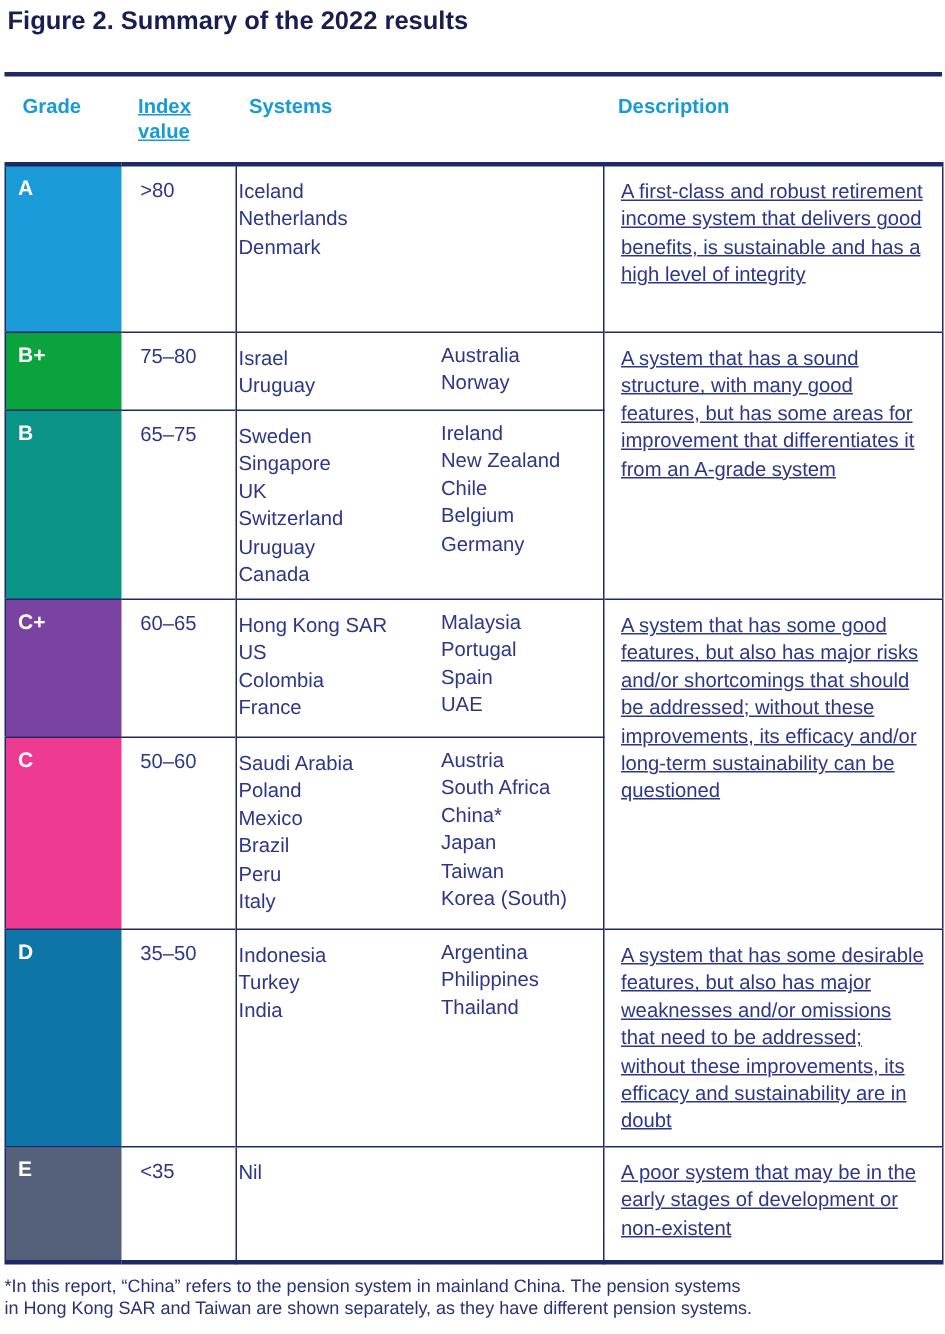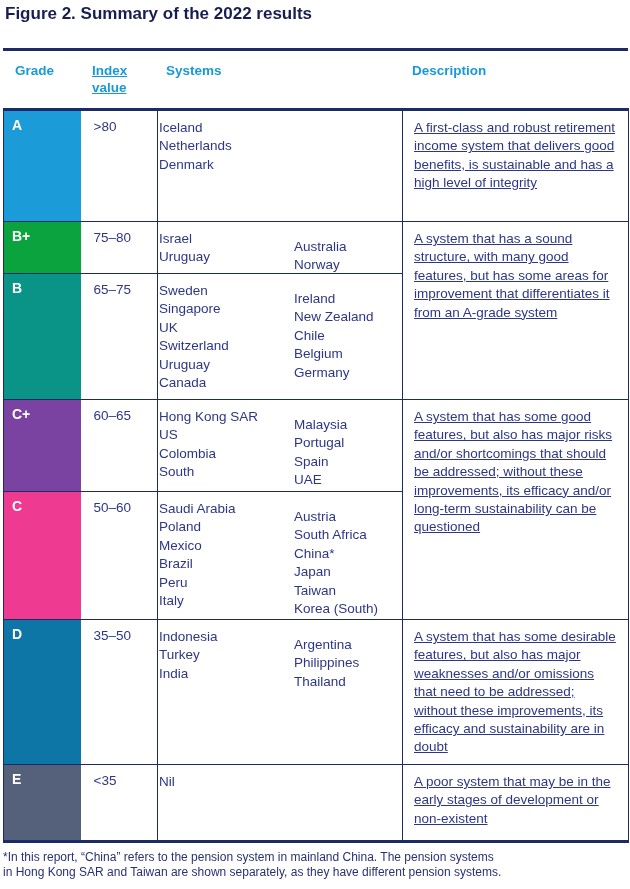--- a/index.html
+++ b/index.html
@@ -50,21 +50,21 @@
   td.grade{
     width:77px;color:#ffffff;font-weight:bold;font-size:14px;
     padding:6px 0 0 8px;
   }
   td.idx{width:77px;padding:8px 0 0 13px;color:var(--body-text);}
   td.sys{
     width:245px;border-left:1px solid var(--navy);
     position:relative;padding:8px 0 6px 0;line-height:18.4px;
   }
   .sys1{margin-left:1px;}
-  .sys2{position:absolute;left:136px;top:16px;line-height:18.4px;}
+  .sys2{position:absolute;left:136px;top:6px;line-height:18.4px;}
   td.desc{
     width:226px;border-left:1px solid var(--navy);
     padding:8px 12px 0 11px;line-height:18.4px;text-decoration:underline;
   }
   .footnote{
     margin:7px 0 13px 3px;width:502px;
     font-size:12px;line-height:14.5px;color:#293275;
   }
 </style>
 </head>
@@ -144,21 +144,21 @@
     </tr>
 
     <tr class="r3">
       <td class="grade" style="background-color: rgb(123, 67, 161);">C+</td>
       <td class="idx">60–65</td>
       <td class="sys">
         <div class="sys1">
           <div>Hong Kong SAR</div>
           <div>US</div>
           <div>Colombia</div>
-          <div>South</div>
+          <div>France</div>
         </div>
         <div class="sys2">
           <div>Malaysia</div>
           <div>Portugal</div>
           <div>Spain</div>
           <div>UAE</div>
         </div>
       </td>
       <td class="desc" rowspan="2">A system that has some good features, but also has major risks and/or shortcomings that should be addressed; without these improvements, its efficacy and/or long-term sustainability can be questioned</td>
     </tr>

